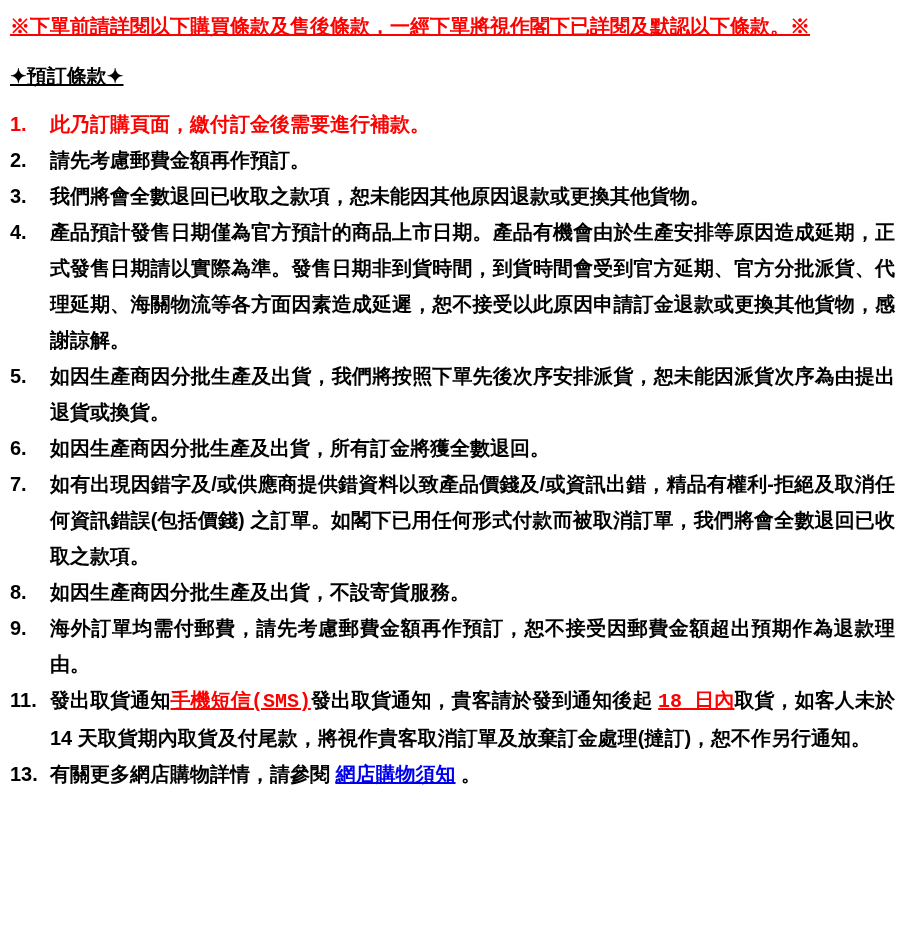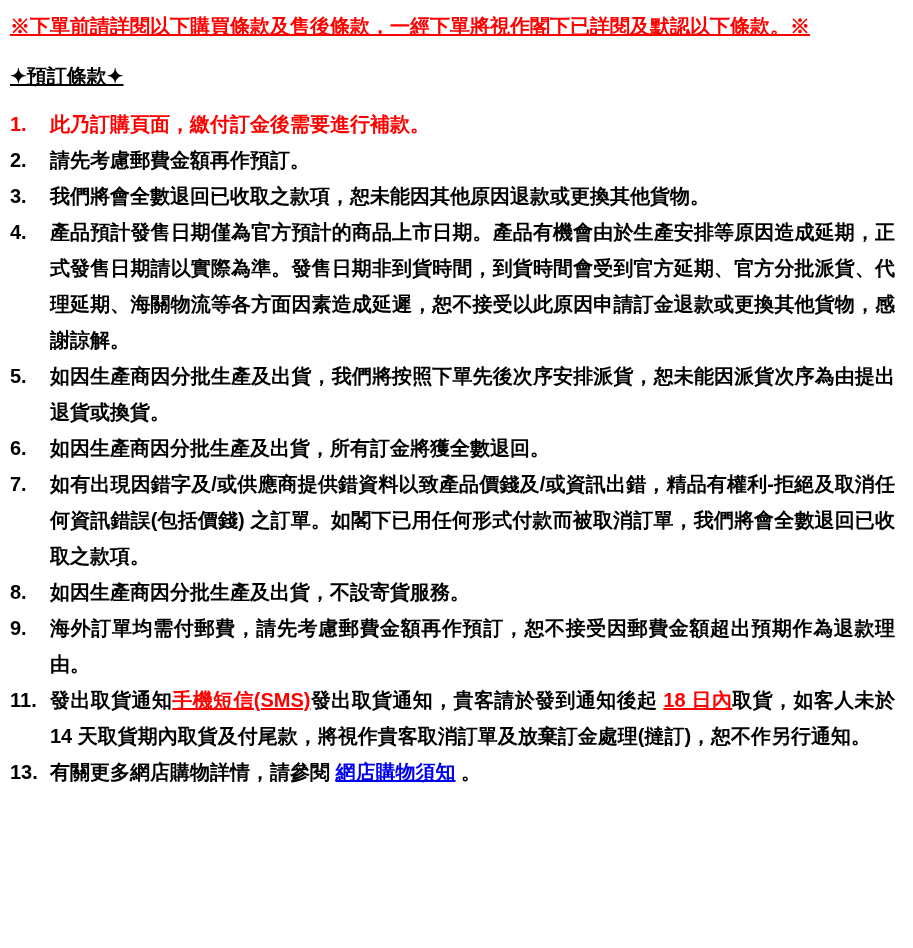--- a/index.html
+++ b/index.html
@@ -52,20 +52,21 @@
   }
   .seg-normal {
     color: var(--text-black, #000000);
   }
   .seg-red {
     color: var(--accent-red, #ff0000);
   }
   .seg-red-underline {
     color: var(--accent-red, #ff0000);
     text-decoration: underline;
+    font-family: Liberation Mono, monospace;
   }
   a.seg-link {
     color: var(--link-blue, #0000ee);
     text-decoration: underline;
     cursor: pointer;
   }
 </style>
 </head>
 <body>
 

